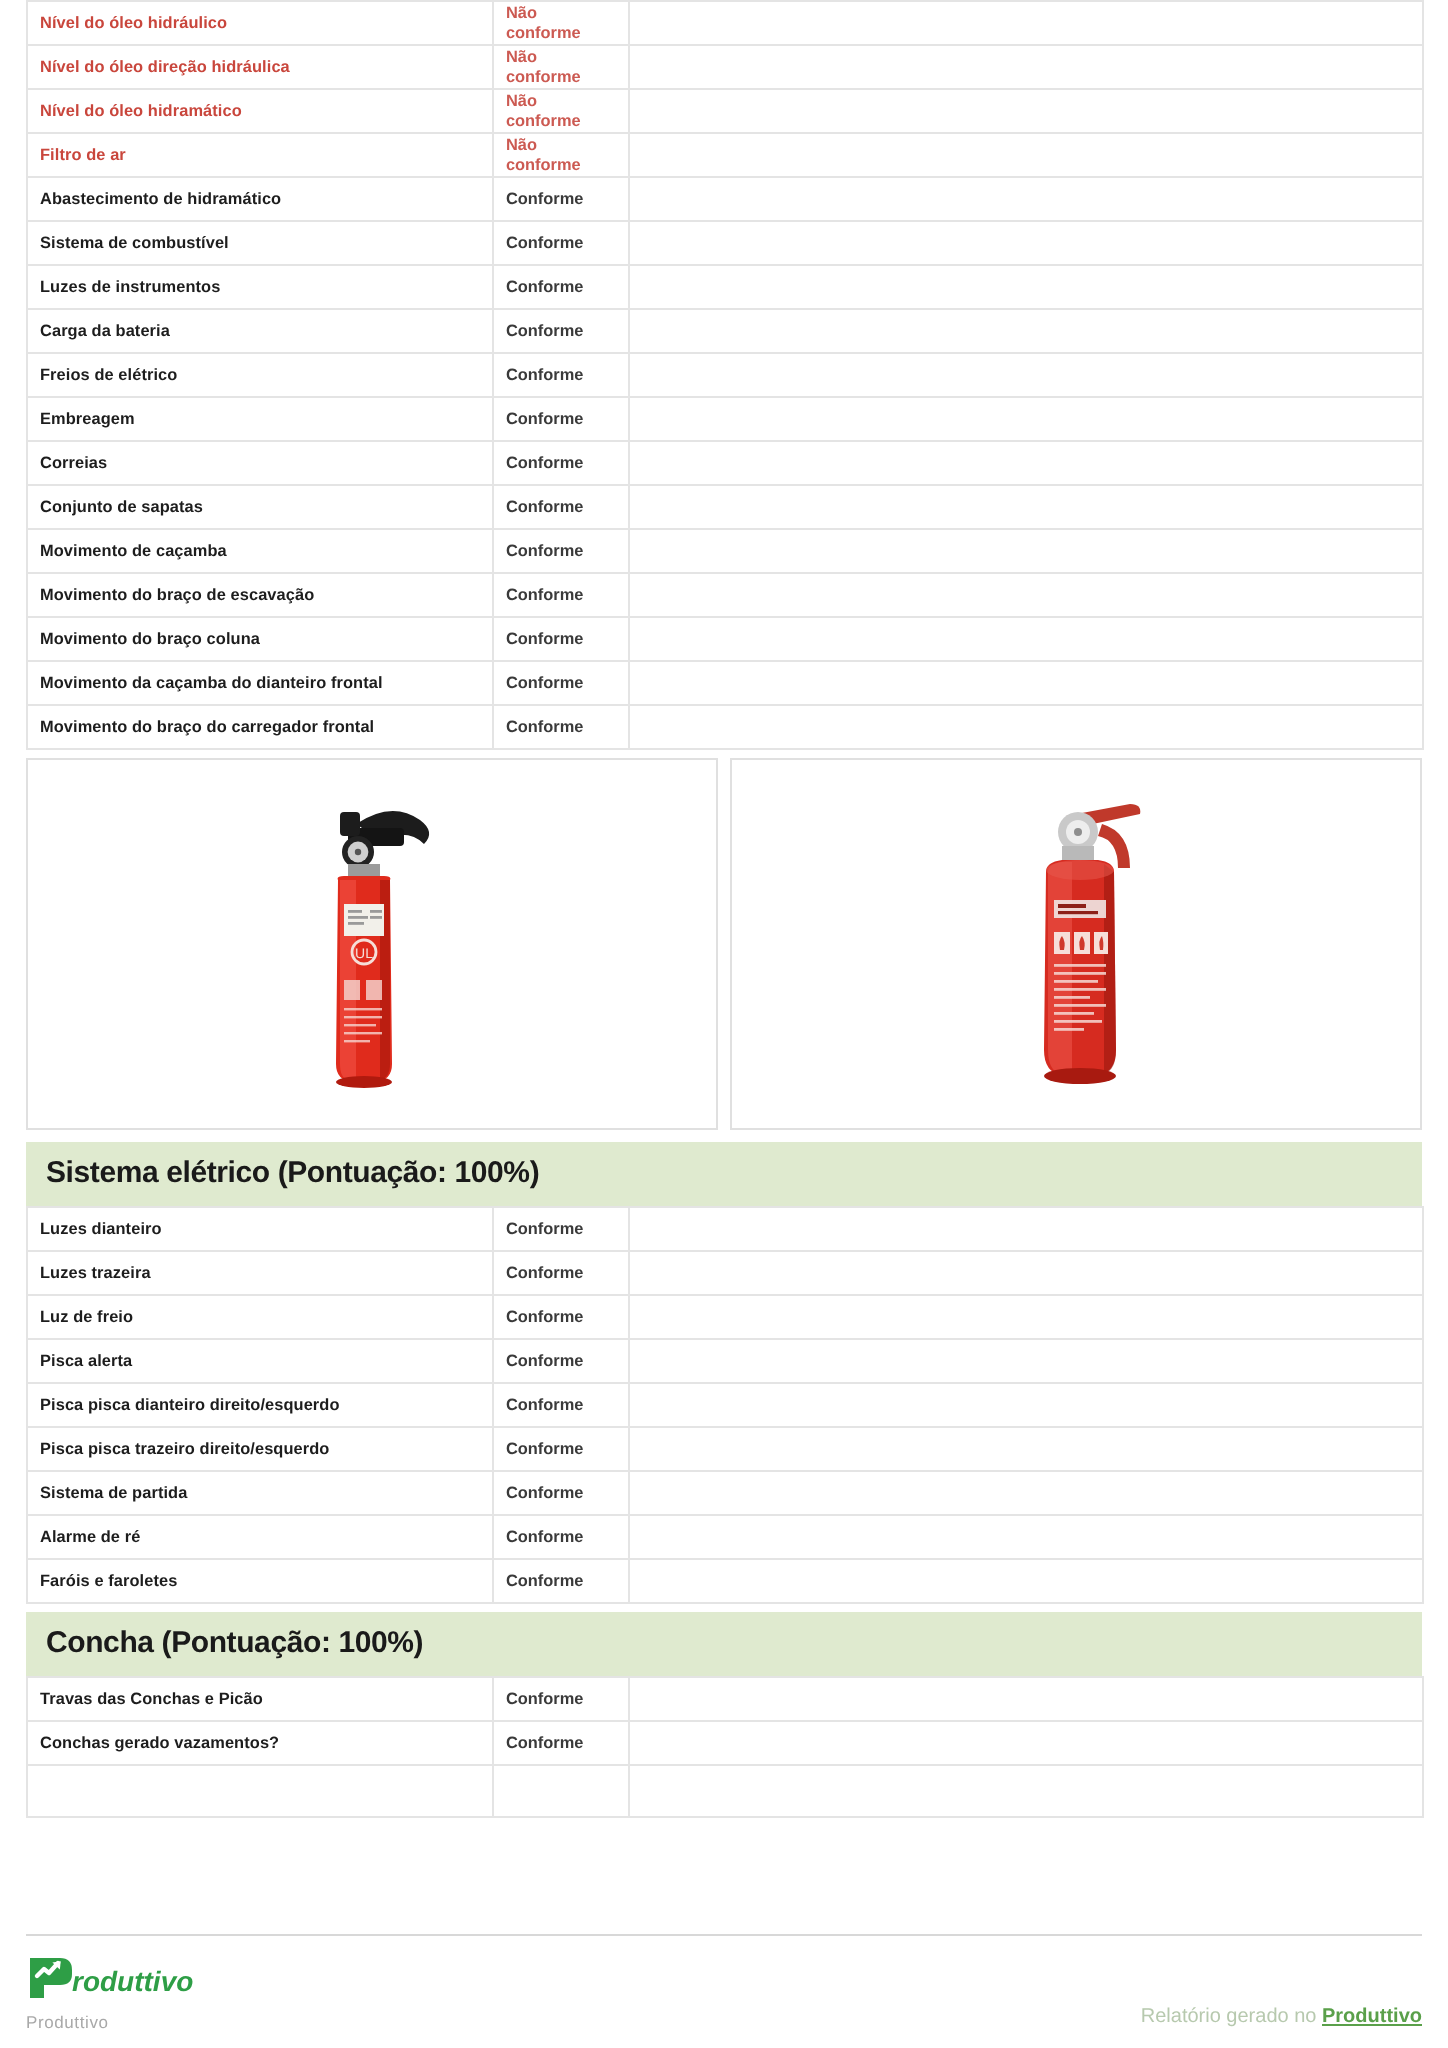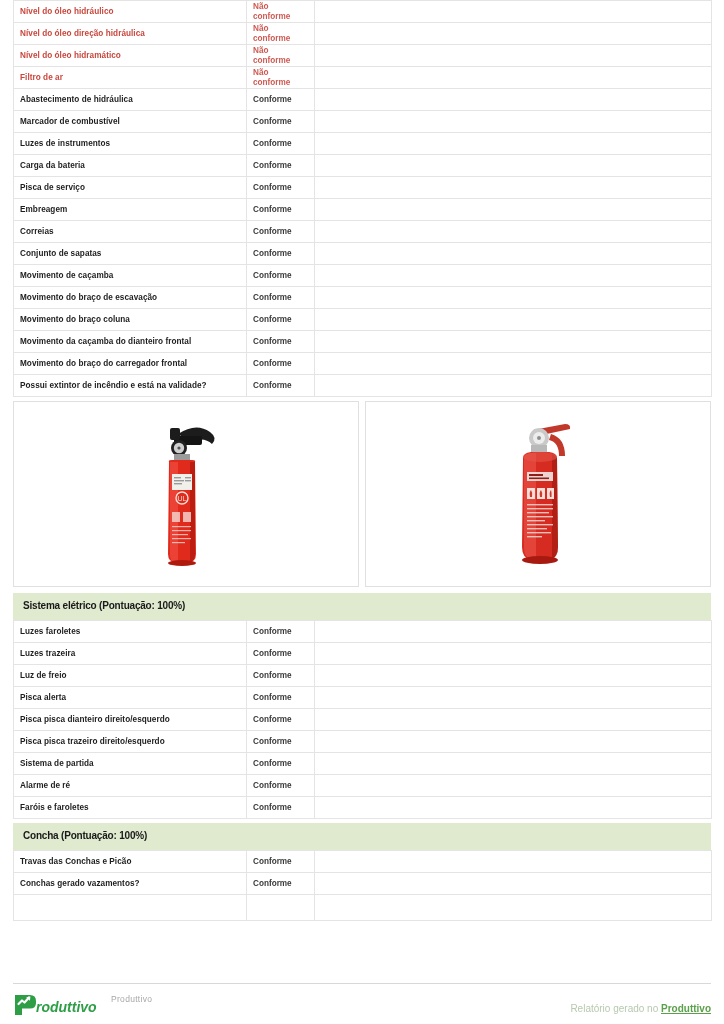--- a/index.html
+++ b/index.html
@@ -95,40 +95,40 @@
 
   
   .section-band {
     width: 698px;
     box-sizing: border-box;
     background: #dfeacf;
     padding: 8px 10px 9px 10px;
     margin: 4px 0 0 0;
   }
   .section-band .section-title {
-    font-size: 10px;
+    font-size: 15px;
     font-weight: bold;
     color: #1a1a1a;
     letter-spacing: -0.2px;
     line-height: 1;
   }
 
   
   .footer {
     margin-top: auto;
     width: 698px;
     box-sizing: border-box;
     border-top: 1px solid #d8d8d8;
     padding-top: 10px;
     padding-bottom: 8px;
     display: flex;
     align-items: flex-end;
     justify-content: space-between;
   }
-  .footer-left { display: flex; gap: 6px; }
+  .footer-left { display: flex; flex-direction: column; gap: 6px; }
   .brand-logo {
     display: flex;
     align-items: center;
     height: 22px;
   }
   .brand-name {
     font-size: 8.5px;
     color: #a8a8a8;
     letter-spacing: 0.3px;
   }
@@ -170,41 +170,41 @@
           <td class="item">Nível do óleo hidramático</td>
           <td class="status">Não conforme</td>
           <td class="notes"></td>
         </tr>
         <tr class="data-row nc">
           <td class="item">Filtro de ar</td>
           <td class="status">Não conforme</td>
           <td class="notes"></td>
         </tr>
         <tr class="data-row">
-          <td class="item">Abastecimento de hidráulica</td>
-          <td class="status">Conforme</td>
-          <td class="notes"></td>
-        </tr>
-        <tr class="data-row">
-          <td class="item">Marcador de combustível</td>
+          <td class="item">Abastecimento de hidramático</td>
+          <td class="status">Conforme</td>
+          <td class="notes"></td>
+        </tr>
+        <tr class="data-row">
+          <td class="item">Sistema de combustível</td>
           <td class="status">Conforme</td>
           <td class="notes"></td>
         </tr>
         <tr class="data-row">
           <td class="item">Luzes de instrumentos</td>
           <td class="status">Conforme</td>
           <td class="notes"></td>
         </tr>
         <tr class="data-row">
           <td class="item">Carga da bateria</td>
           <td class="status">Conforme</td>
           <td class="notes"></td>
         </tr>
         <tr class="data-row">
-          <td class="item">Pisca de serviço</td>
+          <td class="item">Freios de elétrico</td>
           <td class="status">Conforme</td>
           <td class="notes"></td>
         </tr>
         <tr class="data-row">
           <td class="item">Embreagem</td>
           <td class="status">Conforme</td>
           <td class="notes"></td>
         </tr>
         <tr class="data-row">
           <td class="item">Correias</td>
@@ -231,25 +231,20 @@
           <td class="status">Conforme</td>
           <td class="notes"></td>
         </tr>
         <tr class="data-row">
           <td class="item">Movimento da caçamba do dianteiro frontal</td>
           <td class="status">Conforme</td>
           <td class="notes"></td>
         </tr>
         <tr class="data-row">
           <td class="item">Movimento do braço do carregador frontal</td>
-          <td class="status">Conforme</td>
-          <td class="notes"></td>
-        </tr>
-        <tr class="data-row">
-          <td class="item">Possui extintor de incêndio e está na validade?</td>
           <td class="status">Conforme</td>
           <td class="notes"></td>
         </tr>
       </tbody>
   </table>
 
   <div class="photo-strip">
 
     <div class="photo-cell">
       <svg width="120" height="165" viewBox="0 0 120 165">
@@ -344,21 +339,21 @@
   </div>
 
   <table class="checklist">
     <colgroup>
       <col class="c-item">
         <col class="c-status">
         <col class="c-notes">
     </colgroup>
     <tbody id="elec-body">
         <tr class="data-row">
-          <td class="item">Luzes faroletes</td>
+          <td class="item">Luzes dianteiro</td>
           <td class="status">Conforme</td>
           <td class="notes"></td>
         </tr>
         <tr class="data-row">
           <td class="item">Luzes trazeira</td>
           <td class="status">Conforme</td>
           <td class="notes"></td>
         </tr>
         <tr class="data-row">
           <td class="item">Luz de freio</td>

